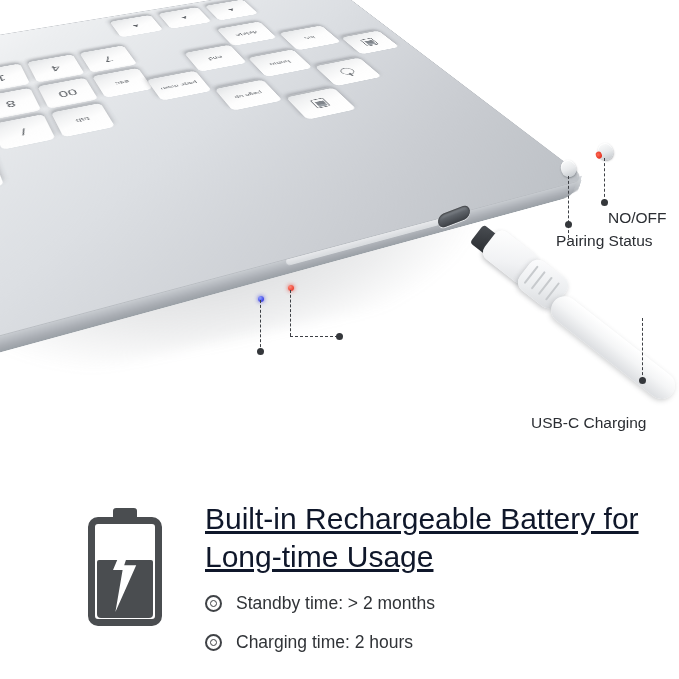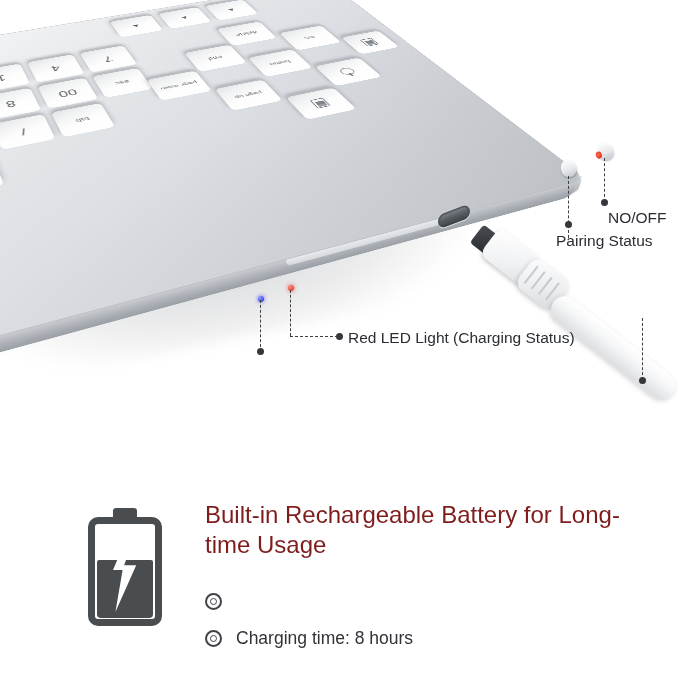--- a/index.html
+++ b/index.html
@@ -200,22 +200,23 @@
   .bolt{
     position:absolute;left:17px;top:26px;width:40px;height:78px;
     background:#ffffff;
     clip-path:polygon(58% 0%, 20% 46%, 44% 46%, 26% 100%, 78% 40%, 48% 40%, 74% 0%);
     filter:drop-shadow(0 0 0 #fff);
   }
 
   #feature h2{
     position:absolute;left:205px;top:50px;margin:0;
     width:440px;
-    font-size:24px;font-weight:400;line-height:1.26;
-    color:#7f1d1d;
+    font-size:30px;font-weight:400;line-height:1.26;
+    color:#0f172a;
+    text-decoration:underline;
   }
   .bullet-list{position:absolute;left:205px;top:143px;}
   .bullet-row{display:flex;align-items:center;margin-bottom:18px;}
   .bullet-mark{
     width:17px;height:17px;border-radius:50%;
     border:2px solid #3f4246;box-sizing:border-box;
     display:flex;align-items:center;justify-content:center;
     margin-right:14px;flex:none;
   }
   .bullet-mark i{width:7px;height:7px;border-radius:50%;border:1.6px solid #3f4246;display:block;box-sizing:border-box;}
@@ -336,48 +337,49 @@
     <div class="dot-end" style="left:601px;top:199px;"></div>
     <div class="callout-label" style="left:608px;top:209px;">NO/OFF</div>
 
     <div class="lead" style="left:568px;top:176px;height:62px;"></div>
     <div class="dot-end" style="left:565px;top:221px;"></div>
     <div class="callout-label" style="left:556px;top:232px;">Pairing Status</div>
 
     <div class="lead" style="left:290px;top:290px;height:46px;"></div>
     <div class="lead-h" style="left:290px;top:336px;width:48px;"></div>
     <div class="dot-end" style="left:336px;top:333px;"></div>
-    <div class="callout-label" style="left:348px;top:329px;">Red LED Light (Charging Status)</div>
 
     <div class="lead" style="left:260px;top:300px;height:52px;"></div>
     <div class="dot-end" style="left:257px;top:348px;"></div>
 
     <div class="lead" style="left:642px;top:318px;height:62px;"></div>
     <div class="dot-end" style="left:639px;top:377px;"></div>
+    <div class="callout-label" style="left:531px;top:414px;">USB-C Charging</div>
   </div>
 
   <div id="feature">
 
     <div class="batt">
       <div class="batt-nub"></div>
       <div class="batt-shell"></div>
       <div class="batt-fill"></div>
       <div class="bolt"></div>
     </div>
 
     <h2>Built-in Rechargeable Battery for Long-time Usage</h2>
 
     <div class="bullet-list">
       <div class="bullet-row">
         <span class="bullet-mark">
             <i></i>
           </span>
+        <span class="bullet-text">Standby time: &gt; 2 months</span>
       </div>
       <div class="bullet-row">
         <span class="bullet-mark">
             <i></i>
           </span>
-        <span class="bullet-text">Charging time: 8 hours</span>
+        <span class="bullet-text">Charging time: 2 hours</span>
       </div>
     </div>
   </div>
 
 </div>
 
 </body></html>

